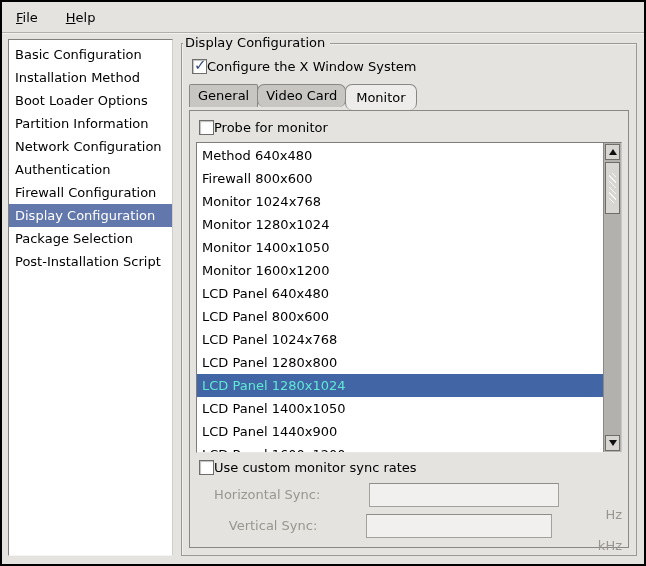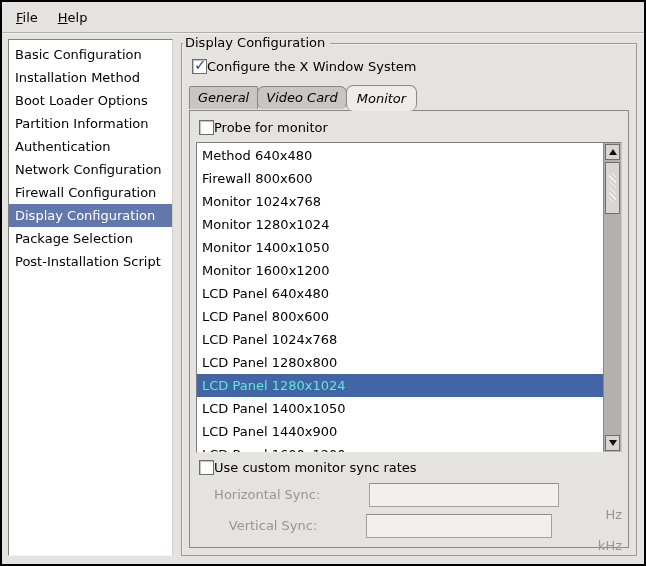--- a/index.html
+++ b/index.html
@@ -11,21 +11,21 @@
     border:2px solid #000;
     background:var(--window_bg,#e4e3e0);
     font-family:"DejaVu Sans","Liberation Sans",sans-serif;
     font-size:13px; color:#000;
     display:flex; flex-direction:column;
   }
 
   
   .menubar {
     flex:none; height:31px;
-    display:flex; align-items:center; gap:4px;
+    display:flex; align-items:center; gap:12px;
     padding-left:6px;
     border-bottom:1px solid #b0aeab;
     box-shadow:0 1px 0 #f2f1ef;
   }
   .menu-item { padding:3px 8px; cursor:default; }
   .accel { text-decoration:underline; }
 
   
   .content { flex:1; position:relative;padding-left:8px; }
 
@@ -63,21 +63,21 @@
   }
   .checkbox.checked::after {
     content:"✓";
     position:absolute; left:1px; top:-4px;
     font-size:15px; font-weight:bold;
     color:var(--check_color,#35477d);
   }
 
   
   .notebook { flex:1; display:flex; flex-direction:column; min-height:0; margin-top:1px; }
-  .tabs { flex:none; display:flex; align-items:center; height:26px;font-style:italic; }
+  .tabs { flex:none; display:flex; align-items:flex-start; height:26px; }
   .tab {
     height:23px; line-height:22px; padding:0 8px;
     background:var(--tab_inactive_bg,#c8c6c3);
     border:1px solid #8a8885; border-bottom:none;
     border-radius:2px 2px 0 0;
     cursor:default; white-space:nowrap;
   }
   .tab + .tab { margin-left:-1px;border-radius:7px; }
   .tab.active {
     height:26px; line-height:25px;
@@ -150,22 +150,22 @@
     <div class="menu-item"><span class="accel">H</span><span>elp</span></div>
   </div>
 
   <div class="content">
 
     <div class="sidebar">
       <div class="sidebar-item">Basic Configuration</div>
       <div class="sidebar-item">Installation Method</div>
       <div class="sidebar-item">Boot Loader Options</div>
       <div class="sidebar-item">Partition Information</div>
+      <div class="sidebar-item">Network Configuration</div>
       <div class="sidebar-item">Authentication</div>
-      <div class="sidebar-item">Network Configuration</div>
       <div class="sidebar-item">Firewall Configuration</div>
       <div class="sidebar-item selected">Display Configuration</div>
       <div class="sidebar-item">Package Selection</div>
       <div class="sidebar-item">Post-Installation Script</div>
     </div>
 
     <div class="frame">
       <div class="frame-legend">Display Configuration</div>
 
       <div class="cb-row configure-row">

